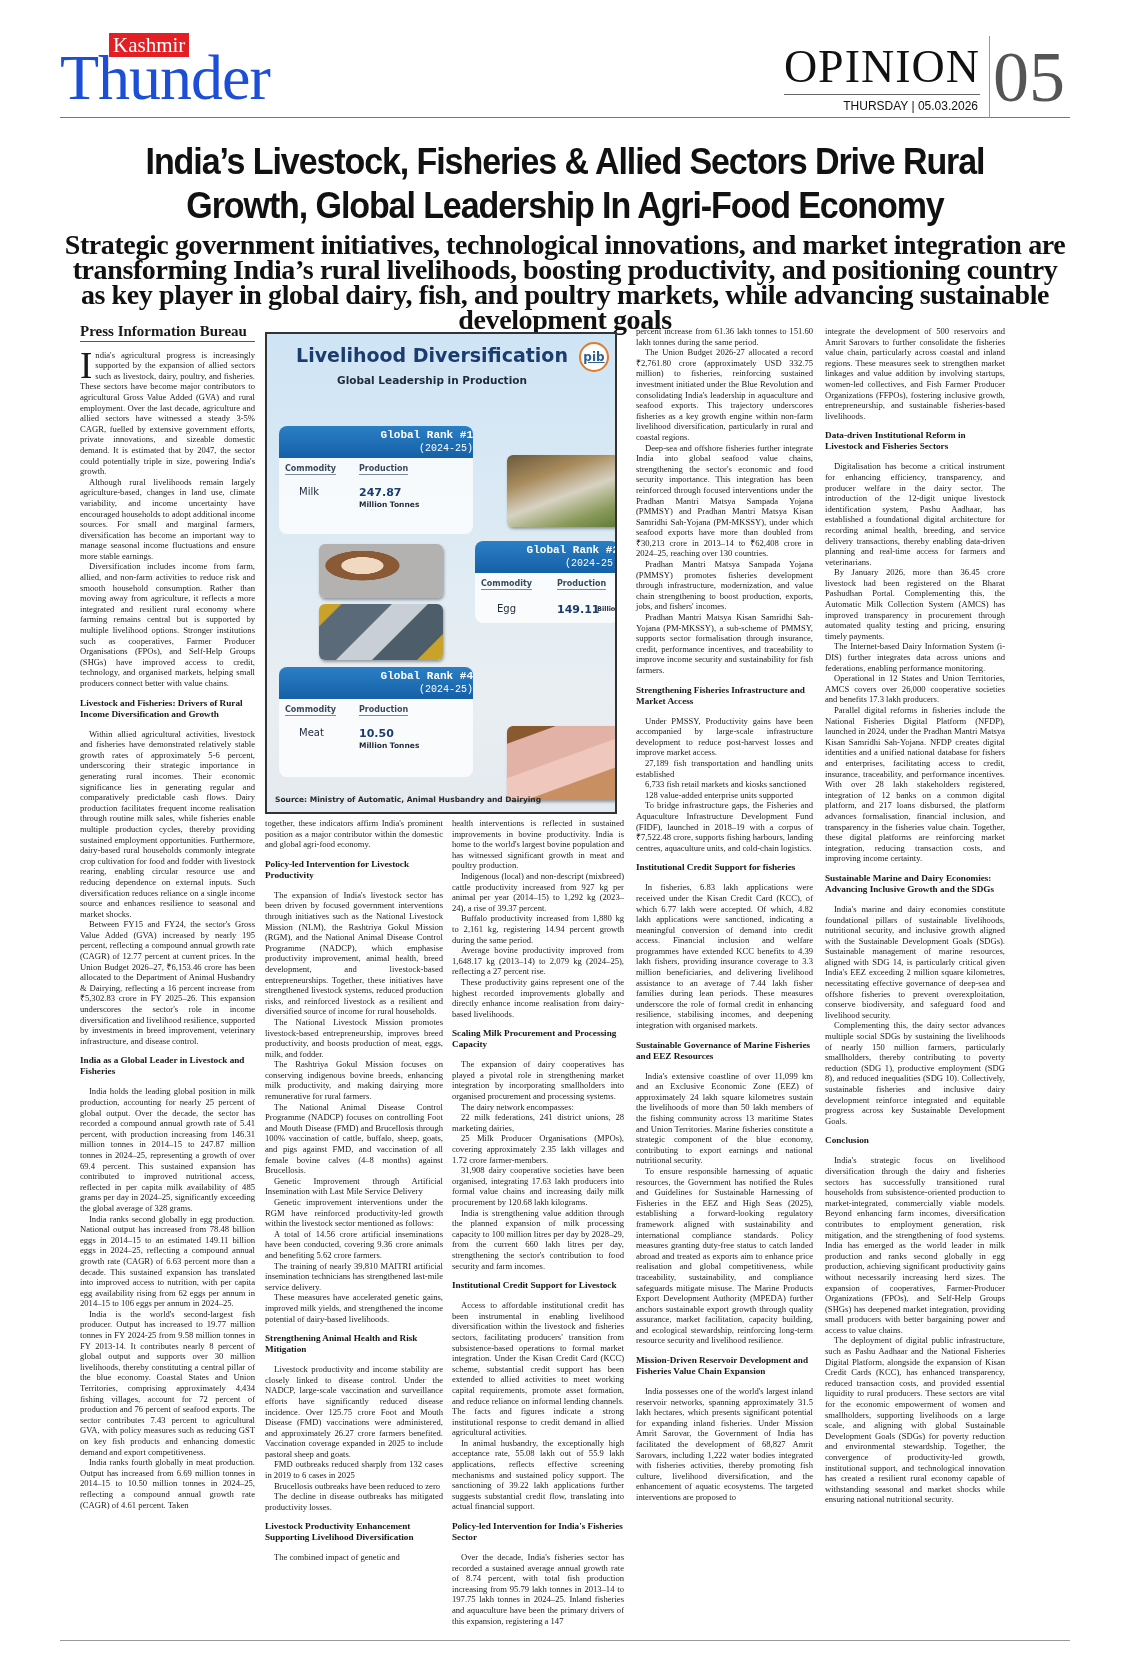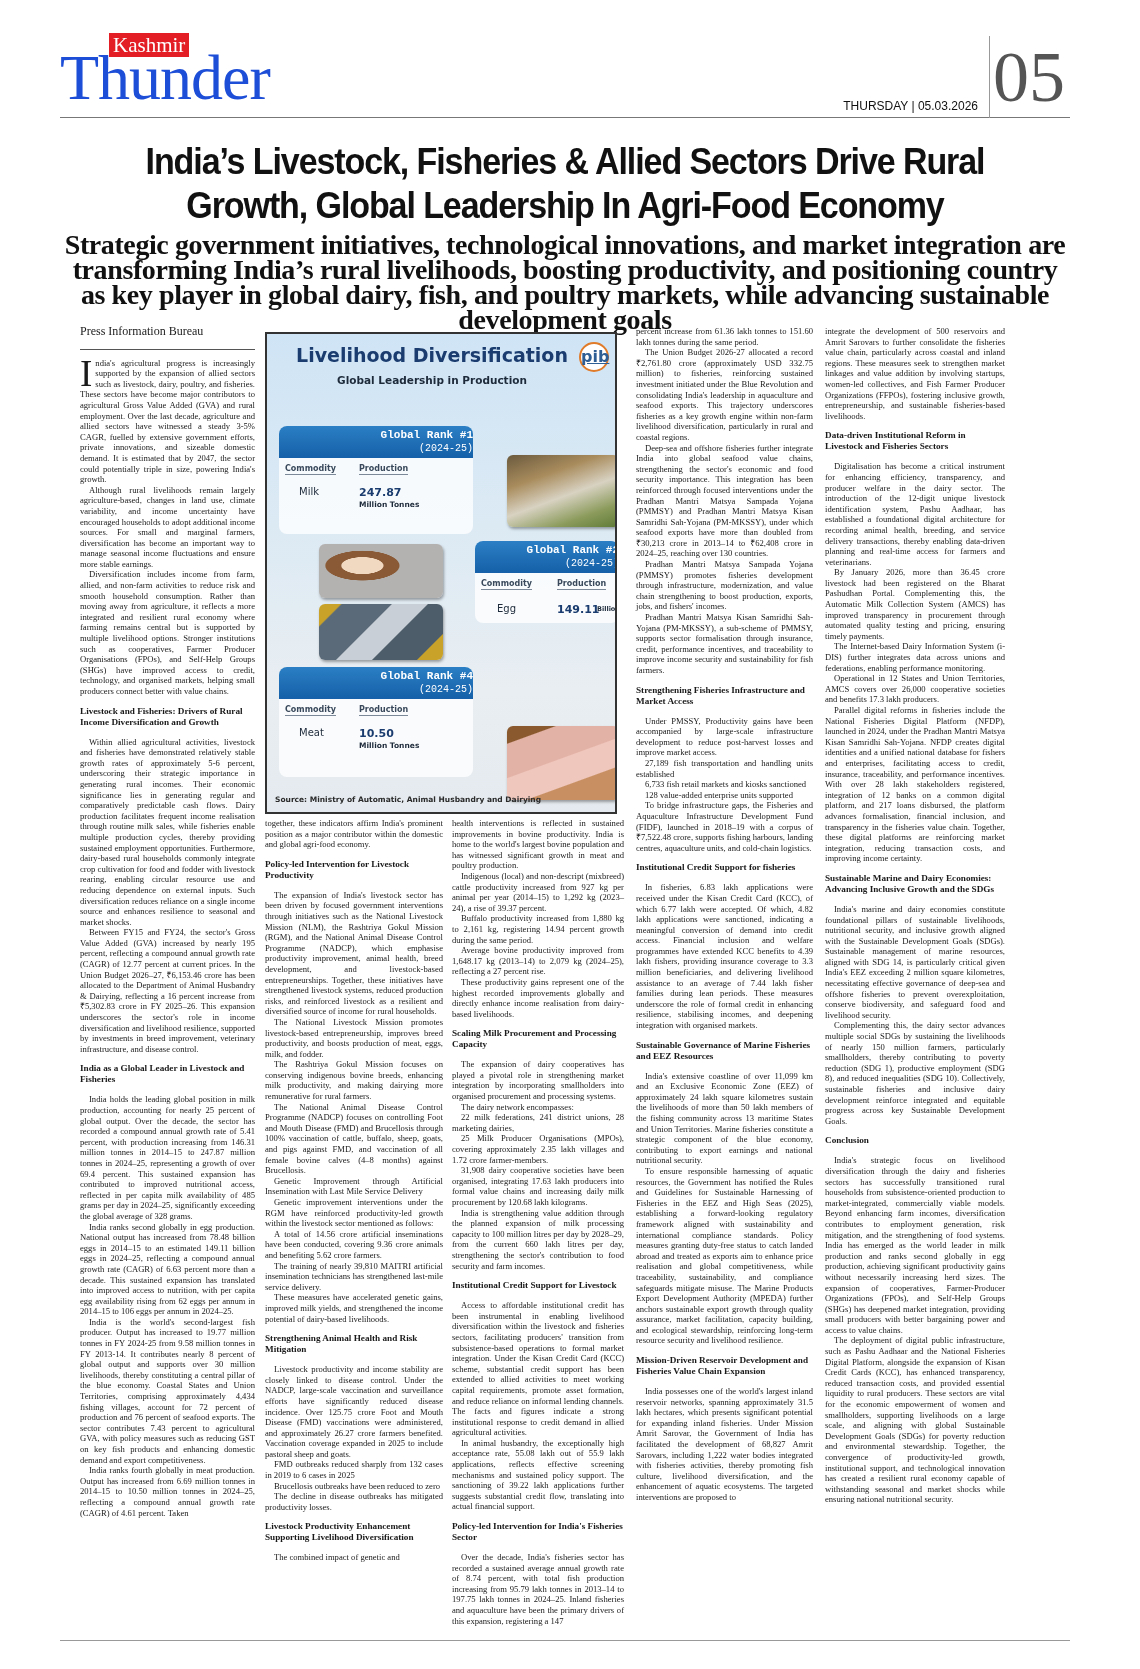--- a/index.html
+++ b/index.html
@@ -18,33 +18,33 @@
   .page-number { position: absolute; right: 5px; top: 8px; font-family: "Liberation Serif", serif; font-size: 72px; line-height: 82px; color: #555; }
 
   
   .headline { position: absolute; left: 60px; top: 140px; width: 1010px; text-align: center; font-family: "Liberation Sans Narrow", "Liberation Sans", sans-serif; font-weight: bold; font-size: 37px; line-height: 44px; letter-spacing: -1.2px; transform: scaleX(0.92); transform-origin: center top; }
   .deck { position: absolute; left: 60px; top: 232px; width: 1010px; text-align: center; font-family: "Liberation Serif", serif; font-size: 28px; line-height: 25px; letter-spacing: -0.4px; }
 
   
   .col { position: absolute; top: 326px; font-family: "Liberation Serif", serif; font-size: 8.6px; line-height: 10.6px; text-align: justify; color: #1a1a1a; }
   .col p { text-indent: 9px; }
   .col h3 { font-size: 9.2px; line-height: 11px; font-weight: bold; margin: 9px 0 9px 0; text-align: left; }
-  .byline { font-weight: normal; font-size: 12px; border-bottom: 1px solid #555; padding-bottom: 12px; margin-bottom: 8px; }
+  .byline { font-weight: bold; font-size: 15px; border-bottom: 1px solid #555; padding-bottom: 4px; margin-bottom: 8px; }
   .dropcap { float: left; font-size: 37px; line-height: 30px; margin: 1px 3px 0 0; font-family: "Liberation Serif", serif; }
   .col-1 { left: 80px; width: 175px; }
   .col-2 { left: 265px; width: 178px; top: 818px; }
   .col-3 { left: 452px; width: 172px; top: 818px; }
   .col-4 { left: 636px; width: 177px; }
   .col-5 { left: 825px; width: 180px; }
 
   
   .infographic { position: absolute; left: 265px; top: 332px; width: 352px; height: 482px; border: 2px solid #333; background: linear-gradient(180deg, #cfe4f5 0%, #dceaf4 40%, #e9eef2 75%, #e4eaef 100%); overflow: hidden; }
   .ig-title { position: absolute; left: 0; width: 330px; top: 10px; text-align: center; font-family: "DejaVu Sans", sans-serif; font-weight: bold; font-size: 19px; color: #1a3c6e; }
   .ig-subtitle { position: absolute; left: 0; width: 330px; top: 40px; text-align: center; font-family: "DejaVu Sans", sans-serif; font-weight: bold; font-size: 10.5px; color: #1d2a3a; }
-  .ig-logo { position: absolute; right: 6px; top: 8px; width: 30px; height: 30px; border-radius: 50%; background: #fff; border: 2px solid #e07b2a; font-family: "DejaVu Sans", sans-serif; font-size: 16px; font-weight: bold; color: #2e5e94; text-align: right; line-height: 26px; text-decoration: underline; }
+  .ig-logo { position: absolute; right: 6px; top: 8px; width: 30px; height: 30px; border-radius: 50%; background: #fff; border: 2px solid #e07b2a; font-family: "DejaVu Sans", sans-serif; font-size: 12px; font-weight: bold; color: #2e5e94; text-align: center; line-height: 26px; text-decoration: underline; }
   .rank-card { position: absolute; background: rgba(255,255,255,0.78); border-radius: 8px; overflow: hidden; }
   .rank-head { background: linear-gradient(180deg, #2b7fc4, #1560a8); color: #fff; text-align: right; font-family: Liberation Mono, monospace; font-weight: bold; font-size: 11px; line-height: 13px; padding: 3px 0 3px 0; }
   .rank-head .yr { font-weight: normal; font-size: 10px; display: block; }
   .rank-grid { position: relative; padding: 6px 6px; font-family: "DejaVu Sans", sans-serif; }
   .rg-h { position: absolute; top: 6px; font-size: 8px; font-weight: bold; color: #3a4a5c; border-bottom: 1.5px solid #7a8898; padding-bottom: 1px; }
   .rg-name { position: absolute; font-size: 10px; font-weight: normal; color: #1d2a3a; }
   .rg-val { position: absolute; font-size: 11px; font-weight: bold; color: #1a3c6e; }
   .rg-unit { font-size: 7.5px; font-weight: bold; color: #1d2a3a; }
   .card-1 { left: 12px; top: 92px; width: 194px; height: 108px; }
   .card-2 { left: 208px; top: 207px; width: 144px; height: 82px; }
@@ -59,20 +59,21 @@
 </style>
 </head>
 <body>
 
 <header class="masthead">
   <div class="logo">
     <span class="logo-thunder">Thunder</span>
     <span class="logo-kashmir">Kashmir</span>
   </div>
   <div class="section-block">
+    <div class="section-opinion">OPINION</div>
     <div class="section-date">THURSDAY | 05.03.2026</div>
     <div class="section-divider"></div>
     <div class="page-number">05</div>
   </div>
 </header>
 
 <h1 class="headline">India’s Livestock, Fisheries &amp; Allied Sectors Drive Rural Growth, Global Leadership In Agri-Food Economy</h1>
 <h2 class="deck">Strategic government initiatives, technological innovations, and market integration are transforming India’s rural livelihoods, boosting productivity, and positioning country as key player in global dairy, fish, and poultry markets, while advancing sustainable development goals</h2>
 
 <div class="col col-1">

